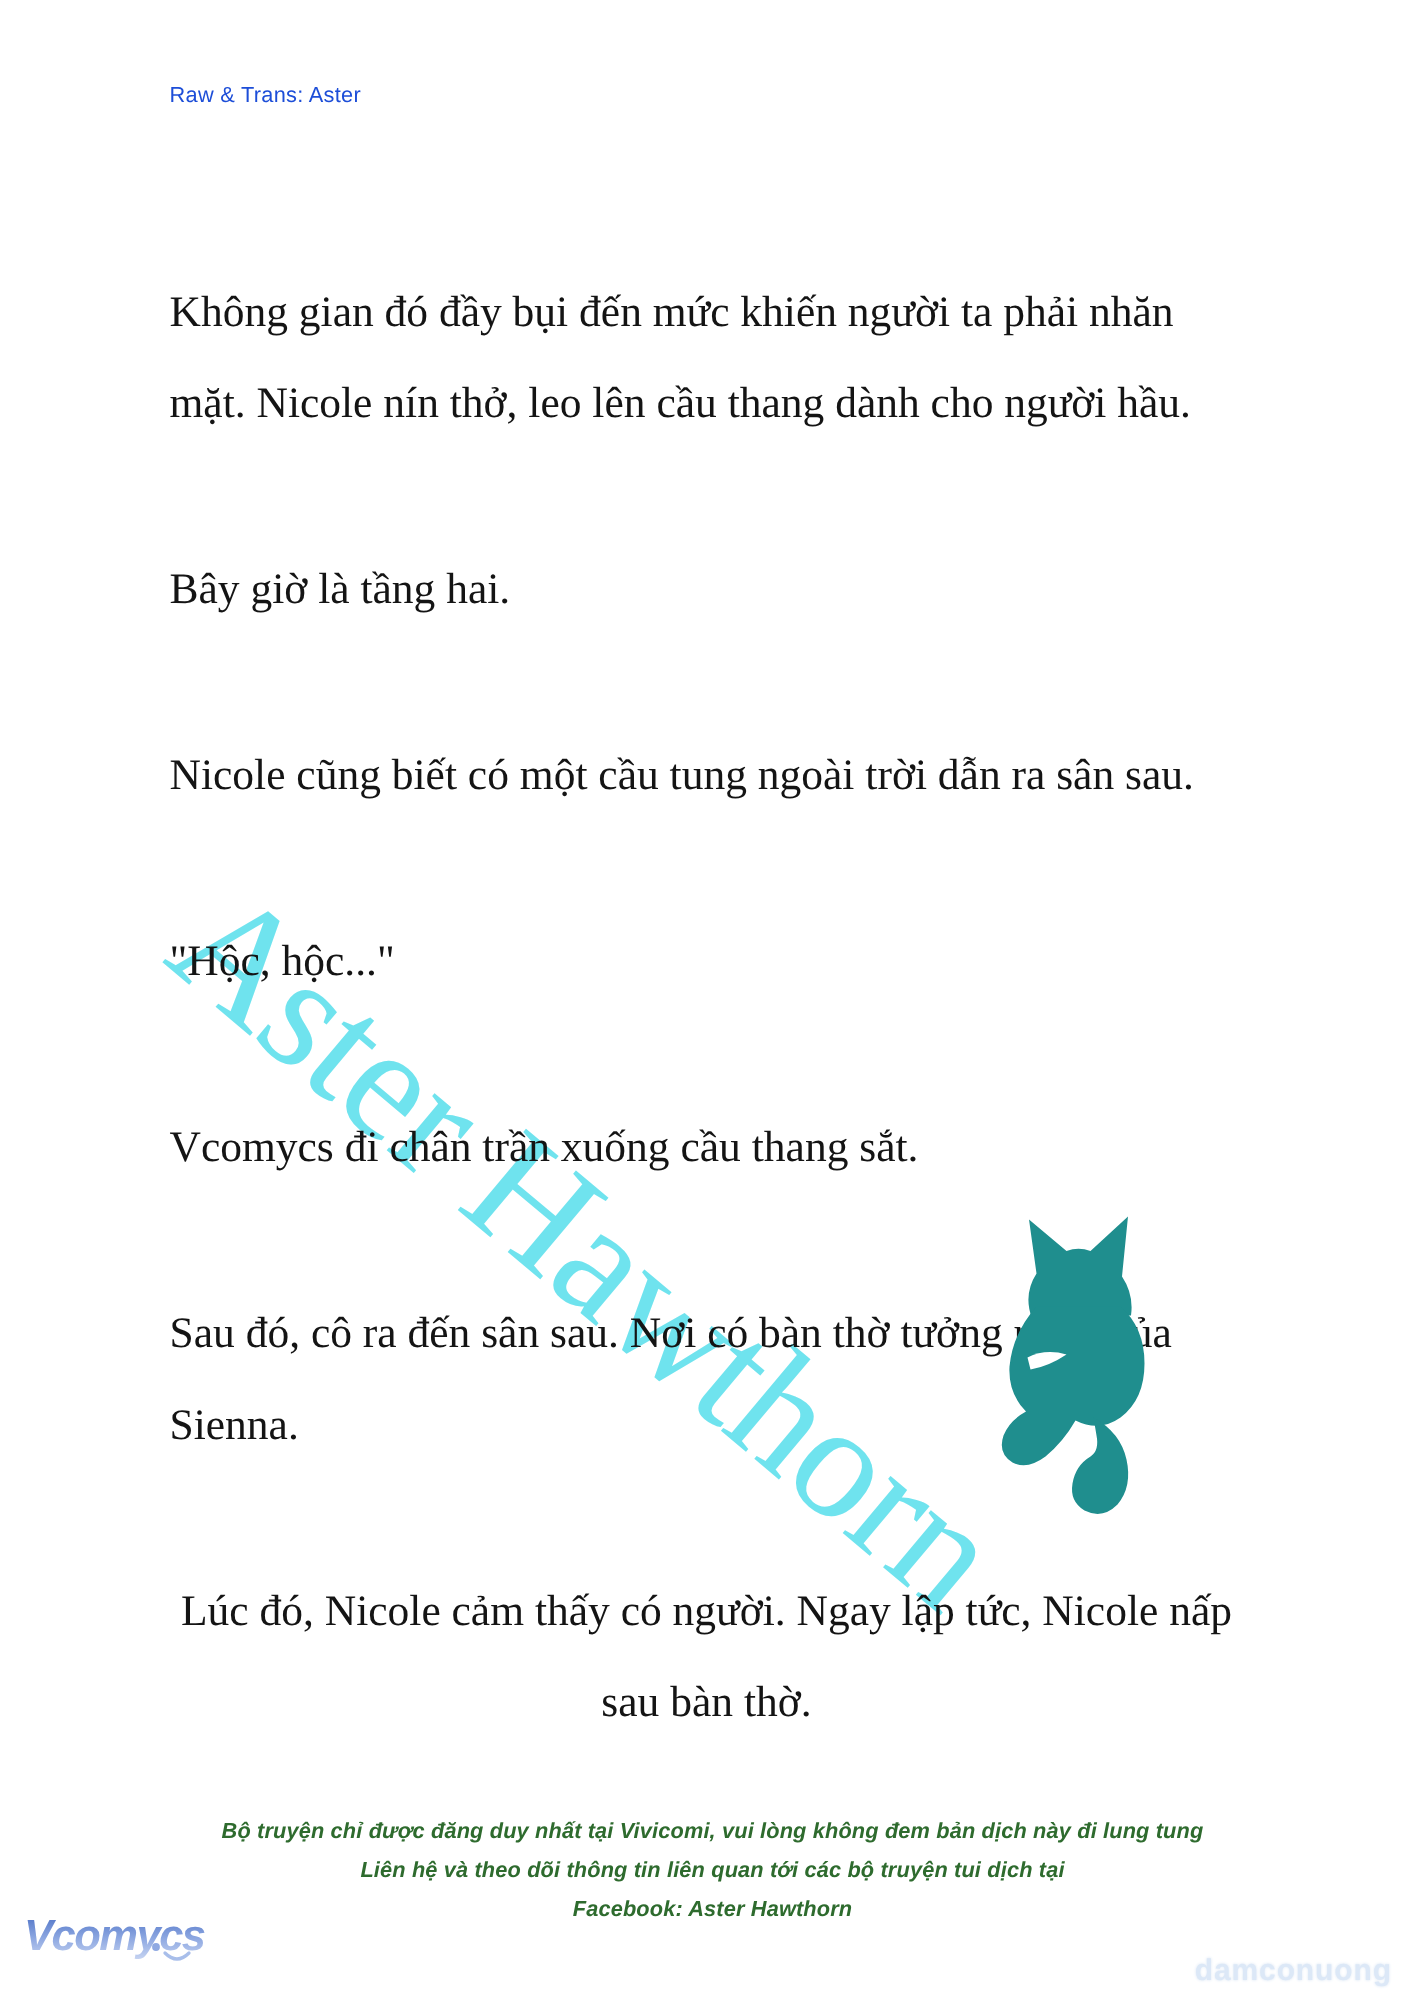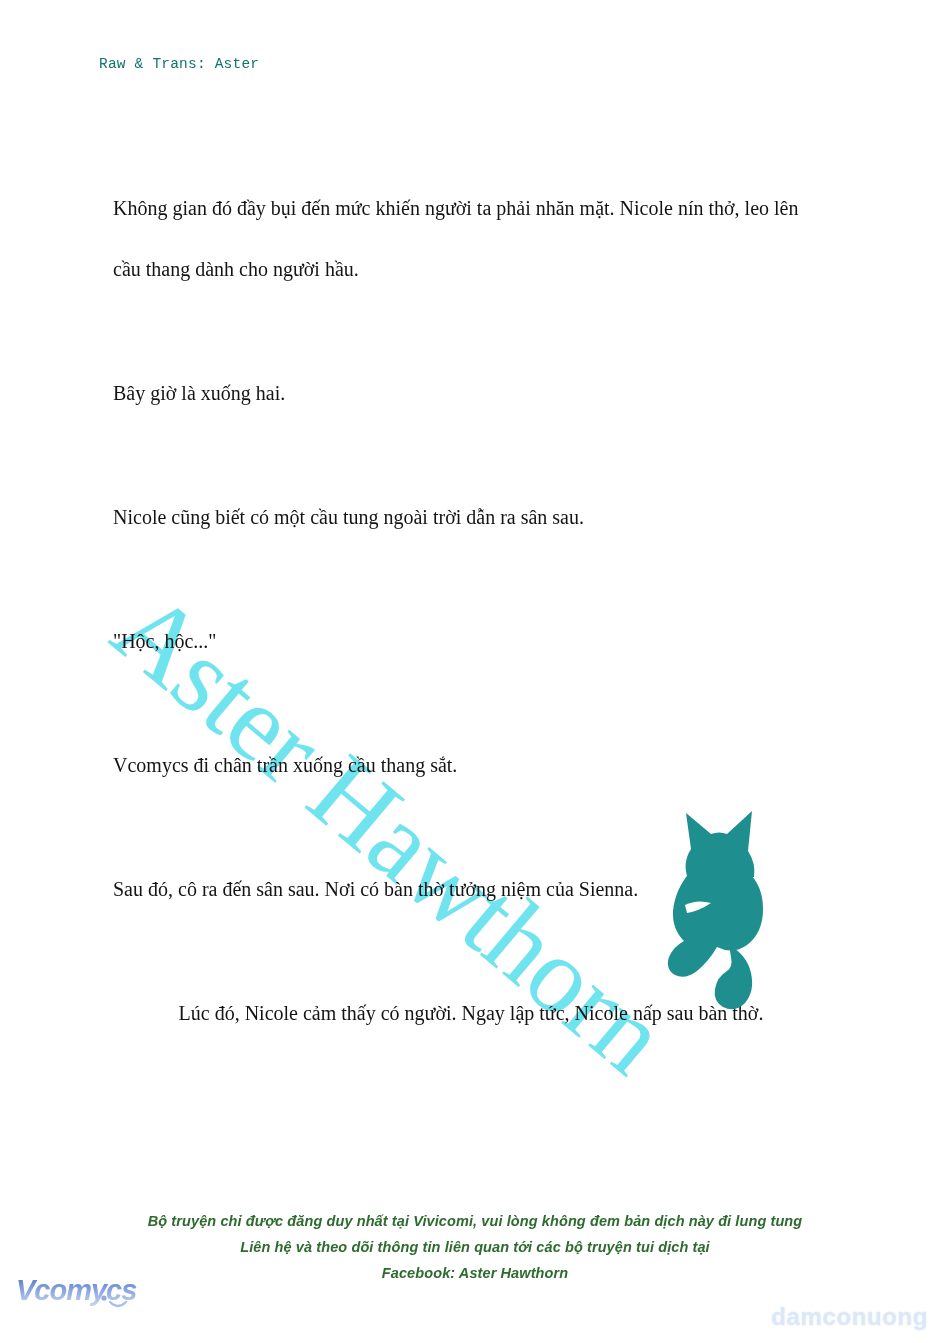--- a/index.html
+++ b/index.html
@@ -14,40 +14,40 @@
     position: relative;
     width: 950px;
     height: 1343px;
     background: #ffffff;
     overflow: hidden;
   }
 
   
   .header {
     position: absolute;
-    left: 99px;
+    left: 113px;
     top: 56px;
-    font-family: Liberation Mono, monospace;
+    font-family: Liberation Sans, sans-serif;
     font-size: 14.5px;
-    color: #0f766e;
+    color: #1d4ed8;
     letter-spacing: 0.2px;
     white-space: nowrap;
   }
 
   
   .body-text {
     position: absolute;
     left: 113px;
     top: 178px;
     width: 716px;
     z-index: 3;
   }
   .para {
     font-family: "Liberation Serif", serif;
-    font-size: 20px;
+    font-size: 29px;
     line-height: 61px;
     color: #141414;
     margin: 0 0 63px 0;
   }
   .para:last-child { margin-bottom: 0; text-align: center; }
 
   
   .watermark {
     position: absolute;
     left: 130px;
@@ -111,21 +111,21 @@
     z-index: 6;
   }
   .logo svg { display: block; }
 
   
   .stamp {
     position: absolute;
     right: 22px;
     top: 1303px;
     font-family: "Liberation Sans", sans-serif;
-    font-size: 24px;
+    font-size: 20px;
     font-weight: bold;
     letter-spacing: 0.6px;
     color: #DCE8F7;
     text-shadow: 0 0 6px #ffffff, 0 0 2px #c9daf0;
     z-index: 6;
     white-space: nowrap;
   }
 </style>
 </head>
 <body>
@@ -133,21 +133,21 @@
 <div class="page">
 
   <div class="header">Raw &amp; Trans: Aster</div>
 
   <div class="watermark">
     <div class="watermark-text">Aster Hawthorn</div>
   </div>
 
   <div class="body-text">
     <p class="para">Không gian đó đầy bụi đến mức khiến người ta phải nhăn mặt. Nicole nín thở, leo lên cầu thang dành cho người hầu.</p>
-    <p class="para">Bây giờ là xuống hai.</p>
+    <p class="para">Bây giờ là tầng hai.</p>
     <p class="para">Nicole cũng biết có một cầu tung ngoài trời dẫn ra sân sau.</p>
     <p class="para">"Hộc, hộc..."</p>
     <p class="para">Vcomycs đi chân trần xuống cầu thang sắt.</p>
     <p class="para">Sau đó, cô ra đến sân sau. Nơi có bàn thờ tưởng niệm của Sienna.</p>
     <p class="para">Lúc đó, Nicole cảm thấy có người. Ngay lập tức, Nicole nấp sau bàn thờ.</p>
   </div>
 
   <div class="cat">
     <svg viewBox="0 0 130 210" width="130" height="210" aria-hidden="true">
       <g fill="#1F8E8E">

